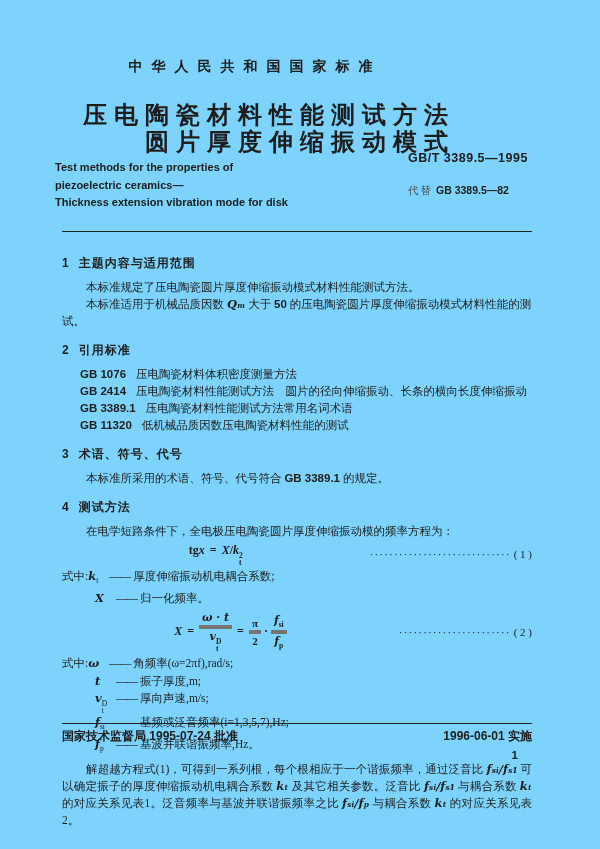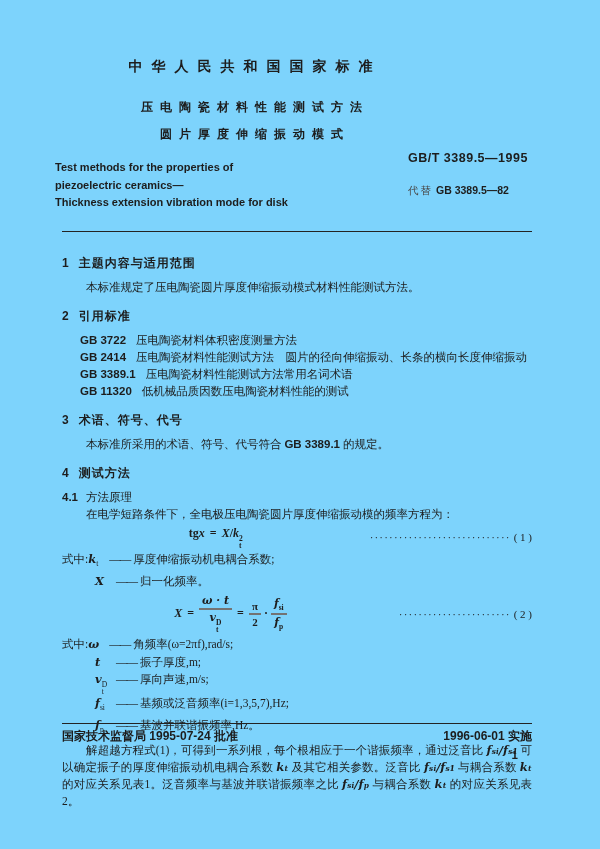--- a/index.html
+++ b/index.html
@@ -6,23 +6,23 @@
   .page{
     position:relative;width:600px;height:849px;background:#7dd3fc;
     font-family:"Liberation Serif","DejaVu Serif",serif;color:#1d1d1d;
     overflow:hidden;
   }
 
   
   .std-name{position:absolute;top:58px;left:75px;width:360px;text-align:center;
     font-family:"Liberation Sans","DejaVu Sans",sans-serif;font-weight:700;
     font-size:14px;letter-spacing:9px;}
-  .title-zh{position:absolute;left:55px;width:400px;text-align:center;
+  .title-zh{position:absolute;left:55px;width:400px;text-align:right;
     font-family:"Liberation Sans","DejaVu Sans",sans-serif;font-weight:700;
-    font-size:12px;letter-spacing:7px;}
+    font-size:24px;letter-spacing:7px;}
   .t1{top:99px;}
   .t2{top:126px;}
   .en-block{position:absolute;top:159px;left:55px;width:400px;text-align:left;
     font-family:"Liberation Sans","DejaVu Sans",sans-serif;font-weight:700;
     font-size:11px;line-height:17.5px;}
   .gb-code{position:absolute;top:151px;left:408px;
     font-family:"Liberation Sans","DejaVu Sans",sans-serif;font-weight:700;
     font-size:12.5px;letter-spacing:0.5px;}
   .replaces{position:absolute;top:184px;left:408px;font-size:10.5px;}
   .rep-l{color:#4a4a4a;letter-spacing:2px;margin-right:3px;}
@@ -58,21 +58,21 @@
   .fcenter i{font-style:italic;}
   .feq{padding:0 5px;font-weight:700;}
   .ss{display:inline-flex;flex-direction:column;font-size:7.5px;line-height:7px;
     vertical-align:-4px;font-style:normal;text-align:left;}
   .ss span{display:block;}
   .fleader{white-space:nowrap;font-size:11px;color:#1d1d1d;}
   .dots{letter-spacing:1.2px;}
   .fno{margin-left:3px;}
   .frac{display:inline-block;vertical-align:middle;text-align:center;
     line-height:1.1;font-size:11px;}
-  .frac .num{display:block;border-bottom:2px solid #737373;padding:0 3px 1px;}
+  .frac .num{display:block;border-bottom:4px solid #737373;padding:0 3px 1px;}
   .frac .den{display:block;padding-top:1px;}
   .fdot{padding:0 3px;}
 
   
   .wline{line-height:17.5px;}
   .wlead{}
   .wcont{padding-left:33px;}
   .wvar{display:inline-block;min-width:20px;}
   .wdash{letter-spacing:-1px;margin:0 3px 0 1px;}
   .wvar sub,.fcenter sub{font-size:7.5px;}
@@ -102,34 +102,34 @@
   <div class="gb-code">GB/T 3389.5—1995</div>
   <div class="replaces">
     <span class="rep-l">代替</span><span class="rep-c">GB 3389.5—82</span>
   </div>
   <div class="rule rule-top"></div>
 
   <div class="body">
 
     <div class="sec first"><span class="secnum">1</span><span>主题内容与适用范围</span></div>
     <p class="ind">本标准规定了压电陶瓷圆片厚度伸缩振动模式材料性能测试方法。</p>
+    <p class="ind"><span>本标准适用于机械品质因数 </span><span class="bvar">Qₘ</span><span> 大于 </span><span class="bnum">50</span><span> 的压电陶瓷圆片厚度伸缩振动模式材料性能的测试。</span></p>
 
     <div class="sec"><span class="secnum">2</span><span>引用标准</span></div>
     <div class="refs">
-      <div class="ref-line"><span class="ref-code">GB 3722</span><span>压电陶瓷材料体积密度测量方法</span></div>
+      <div class="ref-line"><span class="ref-code">GB 1076</span><span>压电陶瓷材料体积密度测量方法</span></div>
       <div class="ref-line"><span class="ref-code">GB 2414</span><span>压电陶瓷材料性能测试方法　圆片的径向伸缩振动、长条的横向长度伸缩振动</span></div>
       <div class="ref-line"><span class="ref-code">GB 3389.1</span><span>压电陶瓷材料性能测试方法常用名词术语</span></div>
       <div class="ref-line"><span class="ref-code">GB 11320</span><span>低机械品质因数压电陶瓷材料性能的测试</span></div>
     </div>
 
     <div class="sec"><span class="secnum">3</span><span>术语、符号、代号</span></div>
     <p class="ind"><span>本标准所采用的术语、符号、代号符合 </span><span class="bnum">GB 3389.1</span><span> 的规定。</span></p>
 
     <div class="sec"><span class="secnum">4</span><span>测试方法</span></div>
-    <p class="subhead"><span class="subnum">4.1</span><span>方法原理</span></p>
     <p class="ind">在电学短路条件下，全电极压电陶瓷圆片厚度伸缩振动模的频率方程为：</p>
 
     <div class="frow">
       <span class="fcenter">
         <span>tg</span><i>x</i><span class="feq">=</span><i>X</i><span>/</span><i>k</i><span class="ss">
             <span>2</span>
             <span>t</span>
           </span>
       </span>
       <span class="fleader"><span class="dots">·····························</span><span class="fno">( 1 )</span></span>

